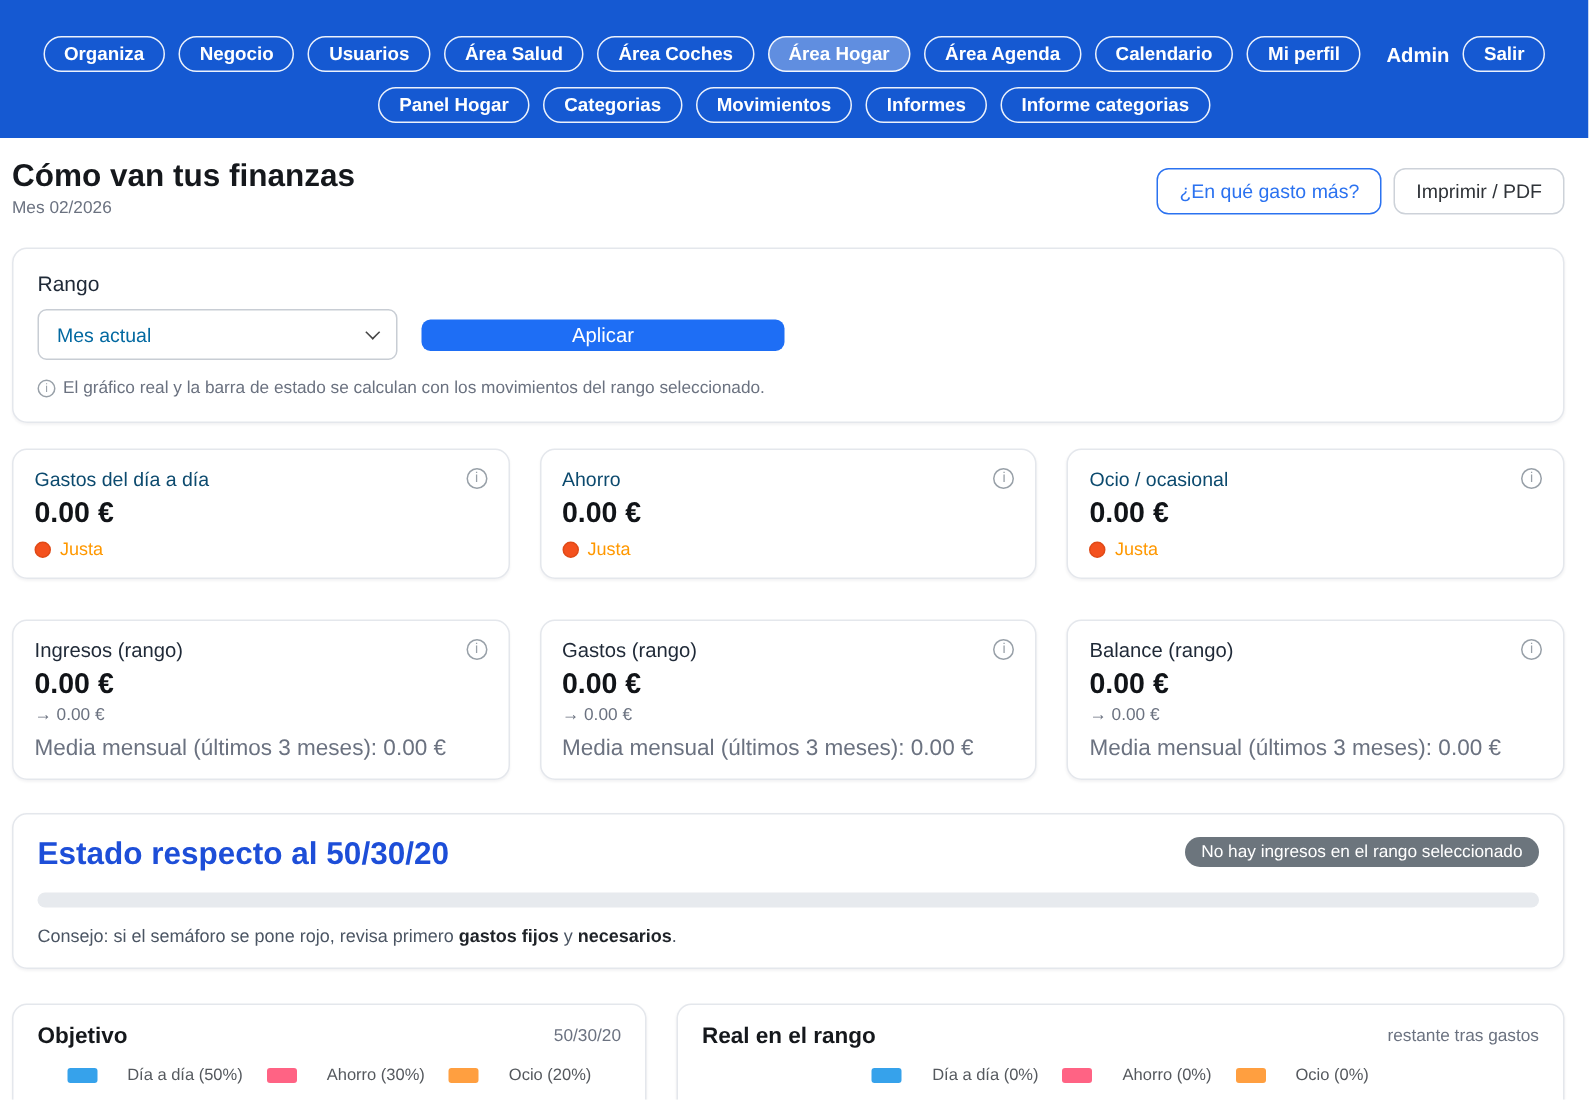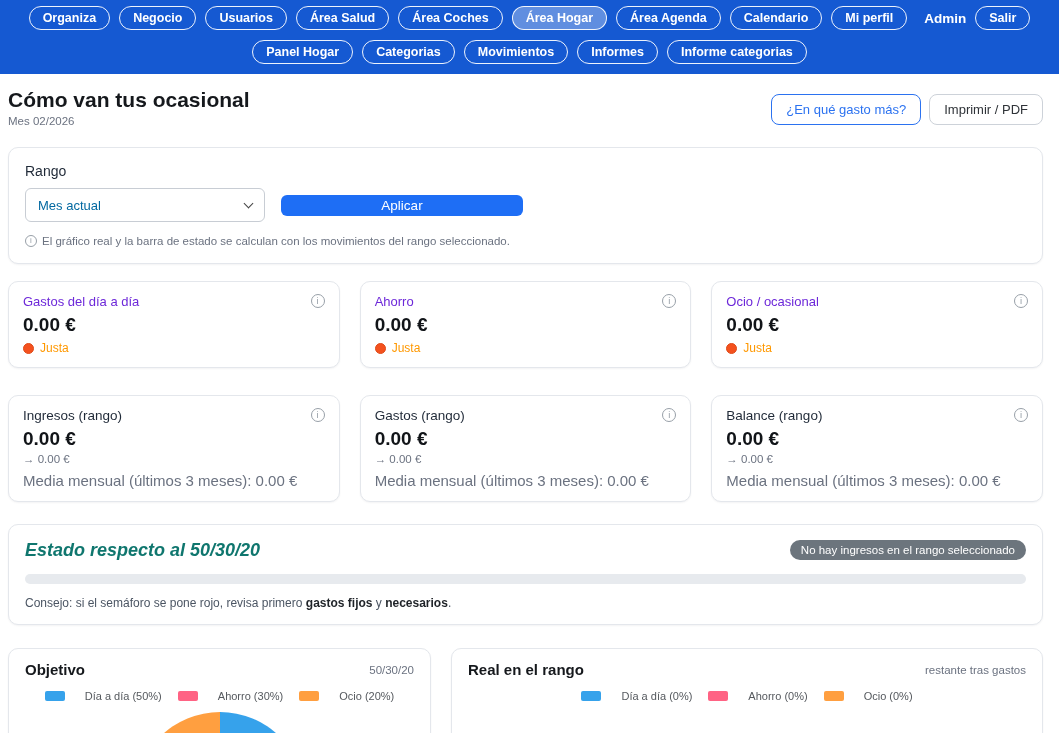--- a/index.html
+++ b/index.html
@@ -2,21 +2,21 @@
 <html><head>
 <meta charset="utf-8">
 <style>
   * { margin:0; padding:0; box-sizing:border-box; }
   html,body { width:1059px; height:733px; overflow:hidden; background:#fff;
     font-family:"Liberation Sans", sans-serif; color:#1f2328; }
   button { font-family:inherit; cursor:pointer; }
 
   
   .navbar { background:#1559d2; }
-  .nav-row1 { display:flex; justify-content:center; align-items:center; gap:9px; padding:6px 0 6px; }
+  .nav-row1 { display:flex; justify-content:center; align-items:center; gap:9px; padding:24px 0 6px; }
   .nav-row2 { display:flex; justify-content:center; align-items:center; gap:9px; padding:4px 0 10px; }
   .pill { background:transparent; border:1px solid rgba(255,255,255,.92); color:#fff;
     border-radius:14px; padding:4px 13px; font-size:12.5px; font-weight:600; white-space:nowrap; }
   .pill.active { background:rgba(255,255,255,.32); }
   .nav-user { color:#fff; font-weight:700; font-size:13.5px; margin-left:8px; }
 
   
   .main { padding:0 16px 0 8px; }
   .card { background:#fff; border:1px solid #e4e7ec; border-radius:10px;
     box-shadow:0 1px 2px rgba(16,24,40,.05); }
@@ -48,34 +48,34 @@
   
   .info { width:14px; height:14px; border:1px solid #98a0a8; color:#98a0a8; border-radius:50%;
     font-size:9.5px; line-height:12px; text-align:center; display:inline-block; flex:none;
     font-style:normal; cursor:pointer; }
   .info-sm { width:12px; height:12px; font-size:8px; line-height:10px; }
 
   
   .stat-grid { display:grid; grid-template-columns:1fr 1fr 1fr; gap:20px; margin-top:17px; }
   .stat-card { padding:12px 14px 12px; }
   .stat-head { display:flex; justify-content:space-between; align-items:flex-start; }
-  .stat-title { font-size:13px; color:#6d28d9;text-align:right; }
+  .stat-title { font-size:13px; color:#0c4a6e;text-align:right; }
   .stat-title-dark { font-size:13.5px; color:#1f2937; }
   .stat-value { font-size:19px; font-weight:700; color:#111418; margin-top:5px; }
   .stat-status { display:flex; align-items:center; gap:6px; margin-top:5px; }
   .dot { width:11px; height:11px; border-radius:50%; background:#f4511e; border:1.5px solid #e04a17; }
   .status-label { font-size:12px; color:#ff9800; }
   .stat-secondary { font-size:11.5px; color:#6b7280; margin-top:3px; }
   .stat-media { font-size:15px; color:#6b7280; margin-top:7px; }
   .row2 { margin-top:27px; }
 
   
   .estado-card { margin-top:22px; padding:15px 16px 14px; }
   .estado-head { display:flex; justify-content:space-between; align-items:flex-start; }
-  .estado-title { font-size:18px; font-weight:700; color:#0f766e;font-style:italic; }
+  .estado-title { font-size:21px; font-weight:700; color:#1d4ed8; }
   .badge { background:#6c757d; color:#fff; font-size:11.5px; padding:4px 11px;
     border-radius:11px; white-space:nowrap; }
   .progress { height:10px; background:#e7eaee; border-radius:6px; margin-top:13px; }
   .consejo { font-size:12px; color:#4b5563; margin-top:12px; }
   .consejo b { color:#1f2328; }
 
   
   .charts-grid { display:grid; grid-template-columns:423px 1fr; gap:20px; margin-top:23px; }
   .chart-card { padding:12px 16px; }
   .chart-head { display:flex; justify-content:space-between; align-items:center; }
@@ -111,21 +111,21 @@
     <button class="pill">Movimientos</button>
     <button class="pill">Informes</button>
     <button class="pill">Informe categorias</button>
   </nav>
 </header>
 
 <main class="main">
 
   <div class="page-head">
     <div>
-      <h1 class="page-title">Cómo van tus ocasional</h1>
+      <h1 class="page-title">Cómo van tus finanzas</h1>
       <div class="page-sub">Mes 02/2026</div>
     </div>
     <div class="head-actions">
       <button class="btn-outline-blue">¿En qué gasto más?</button>
       <button class="btn-outline-gray">Imprimir / PDF</button>
     </div>
   </div>
 
   <section class="card rango-card">
     <div class="rango-label">Rango</div>

